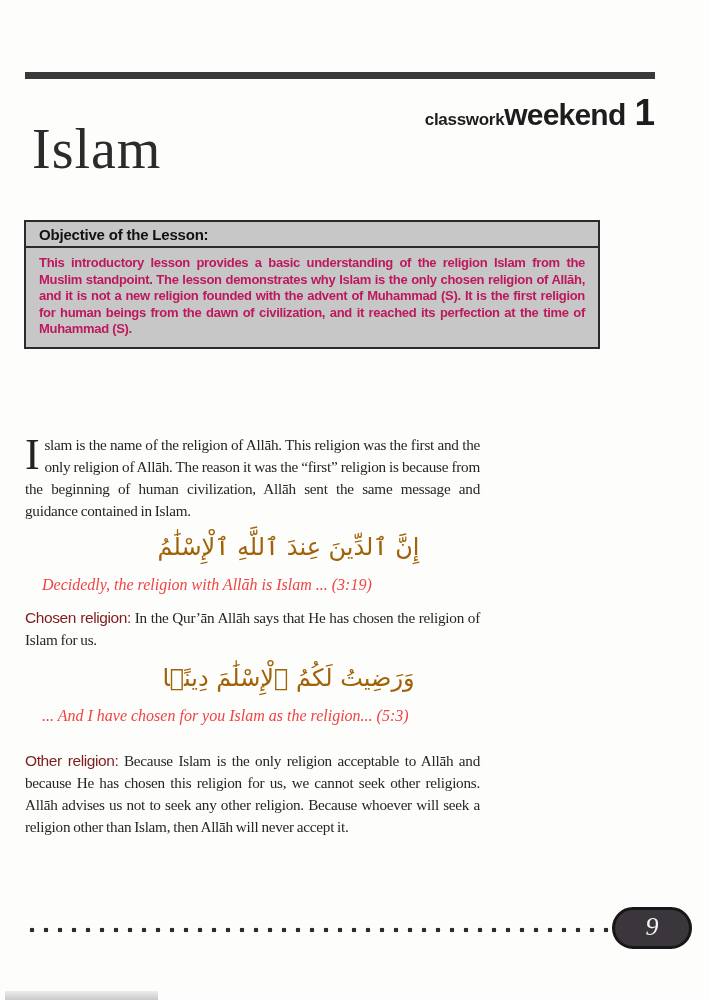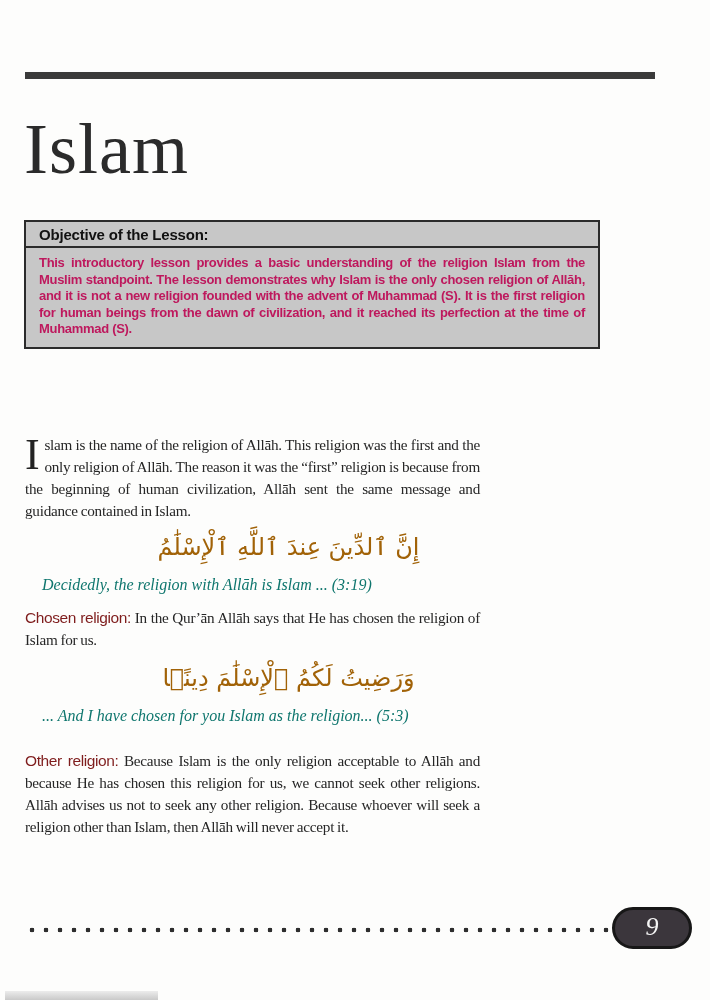--- a/index.html
+++ b/index.html
@@ -9,41 +9,41 @@
   }
   
   .top-rule{position:absolute;left:25px;top:72px;width:630px;height:7px;background:var(--rule,#3a3a3a);}
   
   .kicker{position:absolute;top:92px;right:55px;display:flex;align-items:baseline;
     font-family:"Liberation Sans",sans-serif;font-weight:bold;color:#1d1d1d;}
   .kicker .small{font-size:17px;letter-spacing:-0.3px;}
   .kicker .large{font-size:30px;letter-spacing:-0.8px;}
   .kicker .num{font-size:37px;margin-left:9px;}
   
-  .title{position:absolute;left:24px;top:118px;font-size:72px;line-height:62px;
+  .title{position:absolute;left:32px;top:118px;font-size:56px;line-height:62px;
     font-family:"Liberation Serif",serif;font-weight:400;color:#2b2b2b;letter-spacing:1px;}
   
   .obox{position:absolute;left:24px;top:220px;width:576px;box-sizing:border-box;
     background:var(--boxbg,#c7c7c7);border:2px solid #2b2b2b;
     font-family:"Liberation Sans",sans-serif;}
   .obox .ohead{padding:4px 10px 3px 13px;font-size:15px;font-weight:bold;color:#111;
     border-bottom:2px solid #2b2b2b;letter-spacing:-0.2px;}
   .obox .obody{padding:7px 13px 9px 13px;font-size:13px;line-height:16.5px;
     font-weight:bold;color:#be185d;text-align:justify;letter-spacing:-0.3px;}
   
   .column{position:absolute;left:25px;top:434px;width:455px;}
   .bp{margin:0;font-size:15.2px;line-height:22px;text-align:justify;
     letter-spacing:-0.25px;word-spacing:-0.6px;color:#262626;}
   .dropcap{float:left;font-size:44px;line-height:37px;padding:2px 5px 0 0;color:#222;}
   .indent{text-indent:20px;margin-top:9px;}
   .arabic{direction:rtl;unicode-bidi:bidi-override;text-align:center;padding-left:72px;
     font-family:"DejaVu Sans",sans-serif;font-size:24px;line-height:42px;color:#a16207;
     margin-top:4px;}
   .arabic2{margin-top:6px;}
-  .trans{font-style:italic;font-size:16px;line-height:20px;margin:7px 0 0 17px;color:#0f766e;}
+  .trans{font-style:italic;font-size:16px;line-height:20px;margin:7px 0 0 17px;color:#ef4444;}
   .lead-para{margin-top:12px;}
   .other-para{margin-top:24px;}
   .lead{font-family:"Liberation Sans",sans-serif;font-weight:normal;font-style:normal;
     font-size:15.5px;letter-spacing:-0.4px;color:#7f1d1d;}
   
   .dots{position:absolute;left:25px;top:924px;width:586px;height:12px;
     background-image:radial-gradient(circle at 50% 50%, #2e2e2e 2.1px, rgba(0,0,0,0) 2.6px);
     background-size:14px 12px;background-repeat:repeat-x;}
   .badge{position:absolute;left:612px;top:907px;width:80px;height:42px;box-sizing:border-box;
     background:var(--badgebg,#3b363c);border:3px solid #171717;border-radius:22px;
@@ -53,20 +53,25 @@
   .foot-bar{position:absolute;left:5px;top:991px;width:153px;height:9px;
     background:linear-gradient(#ececec,#c9c9c9);}
 </style>
 </head>
 <body>
 
 <div class="page" style="--rule: #3a3a3a; --boxbg: #c7c7c7; --badgebg: #3b363c;">
 
   <div class="top-rule"></div>
 
+  <div class="kicker">
+    <span class="small">classwork</span>
+      <span class="large">weekend</span>
+      <span class="num">1</span>
+  </div>
 
   <div class="title">Islam</div>
 
   <div class="obox">
     <div class="ohead">Objective of the Lesson:</div>
     <div class="obody">This introductory lesson provides a basic understanding of the religion Islam from the Muslim standpoint. The lesson demonstrates why Islam is the only chosen religion of Allāh, and it is not a new religion founded with the advent of Muhammad (S). It is the first religion for human beings from the dawn of civilization, and it reached its perfection at the time of Muhammad (S).</div>
   </div>
 
   <div class="column">
 

